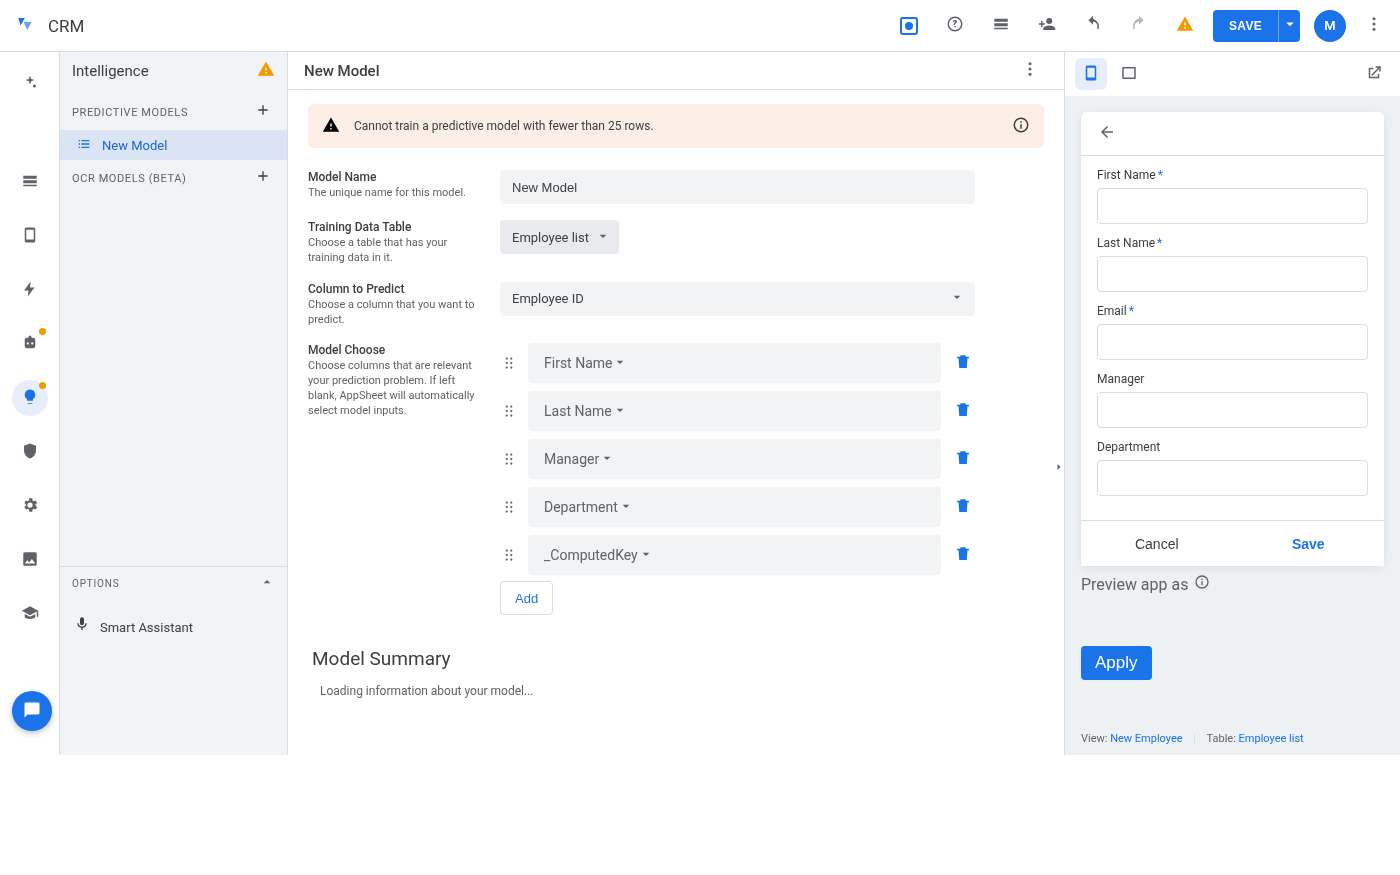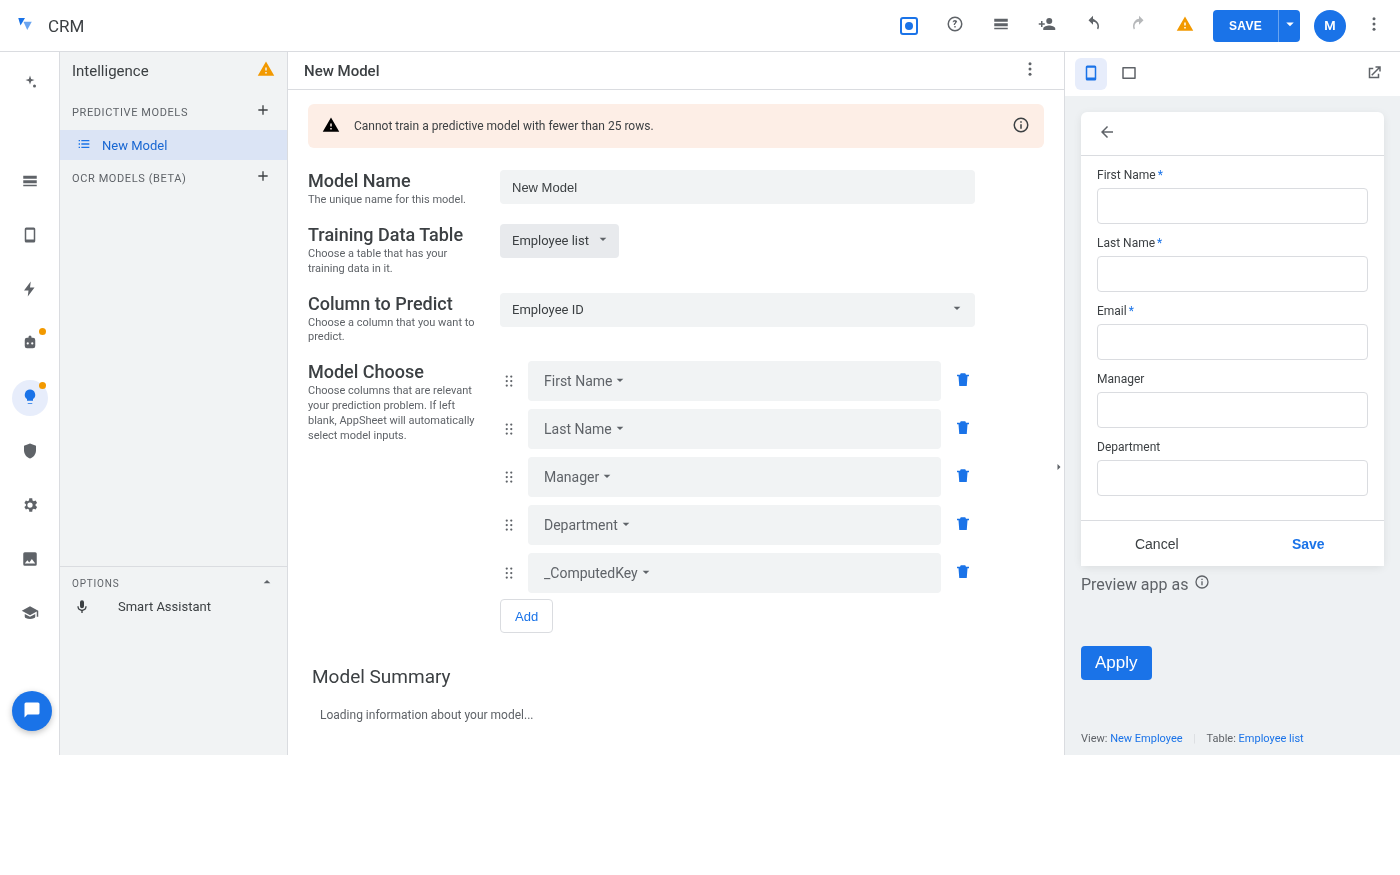--- a/index.html
+++ b/index.html
@@ -46,57 +46,57 @@
 .side-head .spacer{flex:1}
 .side-group{padding:4px 0}
 .group-row{display:flex;align-items:center;height:36px;padding:0 12px;color:var(--text-2);font-size:11px;letter-spacing:.6px}
 .group-row .spacer{flex:1}
 .group-row .add{width:20px;height:20px;cursor:pointer;color:#3c4043}
 .side-item{display:flex;align-items:center;height:30px;padding:0 12px 0 16px;gap:10px;color:#1967d2;background:var(--side-hl);font-size:13px;cursor:pointer}
 .side-item .icn{color:#1a73e8}
 .side-bottom{margin-top:auto;border-top:1px solid var(--hairline)}
 .options-row{display:flex;align-items:center;height:32px;padding:0 12px;color:var(--text-2);font-size:10px;letter-spacing:.8px}
 .options-row .spacer{flex:1}
-.smart-row{display:flex;align-items:flex-start;gap:28px;height:36px;padding:0 14px;color:var(--text);cursor:pointer}
+.smart-row{display:flex;align-items:flex-end;gap:10px;height:36px;padding:0 14px;color:var(--text);cursor:pointer}
 
 
 .main-wrap{flex:1;display:flex;min-width:0}
 .main{flex:1;min-width:0;display:flex;flex-direction:column;position:relative}
 .main-head{height:38px;display:flex;align-items:center;padding:0 16px;border-bottom:1px solid var(--hairline);font-size:15px;font-weight:500}
 .main-head .spacer{flex:1}
 .main-scroll{flex:1;overflow:auto;padding:14px 20px 40px}
 .expand-chevron{position:absolute;right:-1px;top:400px;width:12px;height:30px;display:flex;align-items:center;justify-content:center;color:#5f6368;cursor:pointer}
 
 .alert{background:var(--warn-bg);border-radius:6px;display:flex;align-items:center;height:44px;padding:0 14px;color:#3c4043;font-size:12px;gap:14px;margin-bottom:14px}
 .alert .a-icn{color:#000}
 .alert .spacer{flex:1}
 .alert .info-icn{color:#3c4043}
 
 .form-row{display:flex;gap:20px;padding:8px 0}
 .form-row .label-col{width:172px}
-.form-row .lbl{font-size:18px;font-weight:500;color:var(--text)}
+.form-row .lbl{font-size:12px;font-weight:500;color:var(--text)}
 .form-row .hint{font-size:11px;color:var(--text-2);margin-top:2px;line-height:1.35}
 .form-row .ctrl-col{flex:1;max-width:475px}
 
 .text-field{height:34px;width:100%;background:var(--field-bg);border:none;border-radius:4px;padding:0 12px;font-size:13px;color:var(--text)}
 .chip-select{display:inline-flex;align-items:center;height:34px;background:var(--chip-bg);border-radius:4px;padding:0 8px 0 12px;font-size:13px;color:var(--text);gap:6px;cursor:pointer}
 .full-select{display:flex;align-items:center;height:34px;width:100%;background:var(--field-bg);border-radius:4px;padding:0 10px 0 12px;font-size:13px;color:var(--text);cursor:pointer}
 .full-select .spacer{flex:1}
 .caret{color:#5f6368}
 
 .input-list{display:flex;flex-direction:column;gap:8px}
 .input-row{display:flex;align-items:center;gap:10px}
 .drag{width:18px;color:#5f6368;cursor:grab;display:flex;justify-content:center}
 .input-row .sel{flex:1;height:40px;background:var(--field-bg);border-radius:4px;display:flex;align-items:center;padding:0 10px 0 16px;color:var(--text-2);font-size:14px}
 .trash{width:24px;color:#1a73e8;border:none;background:transparent;cursor:pointer;display:flex;align-items:center;justify-content:center}
 
 .add-btn{display:inline-flex;align-items:center;height:34px;padding:0 14px;margin-top:6px;border:1px solid var(--hairline);border-radius:4px;color:#1a73e8;background:#fff;font-size:13px;cursor:pointer}
 
 .summary-t{font-size:19px;color:#3c4043;margin-top:24px;margin-left:4px}
-.summary-b{font-size:12px;color:var(--text-2);margin-left:12px;margin-top:20px}
+.summary-b{font-size:12px;color:var(--text-2);margin-left:12px;margin-top:14px}
 
 
 .preview-pane{width:336px;border-left:1px solid var(--hairline);background:#fff;display:flex;flex-direction:column}
 .prev-head{height:44px;display:flex;align-items:center;padding:0 10px;gap:6px}
 .dev-btn{width:32px;height:32px;border:none;border-radius:6px;background:transparent;display:flex;align-items:center;justify-content:center;cursor:pointer;color:#5f6368}
 .dev-btn.sel{background:#e7edfb;color:#1a73e8}
 .prev-head .spacer{flex:1}
 .prev-surface{flex:1;background:#eef1f3;padding:16px 16px 10px;display:flex;flex-direction:column;gap:8px}
 .phone{background:#fff;border-radius:6px;box-shadow:0 2px 8px rgba(0,0,0,.08);flex:1;display:flex;flex-direction:column;max-height:560px}
 .phone-top{height:44px;display:flex;align-items:center;padding:0 12px;border-bottom:1px solid var(--hairline)}

